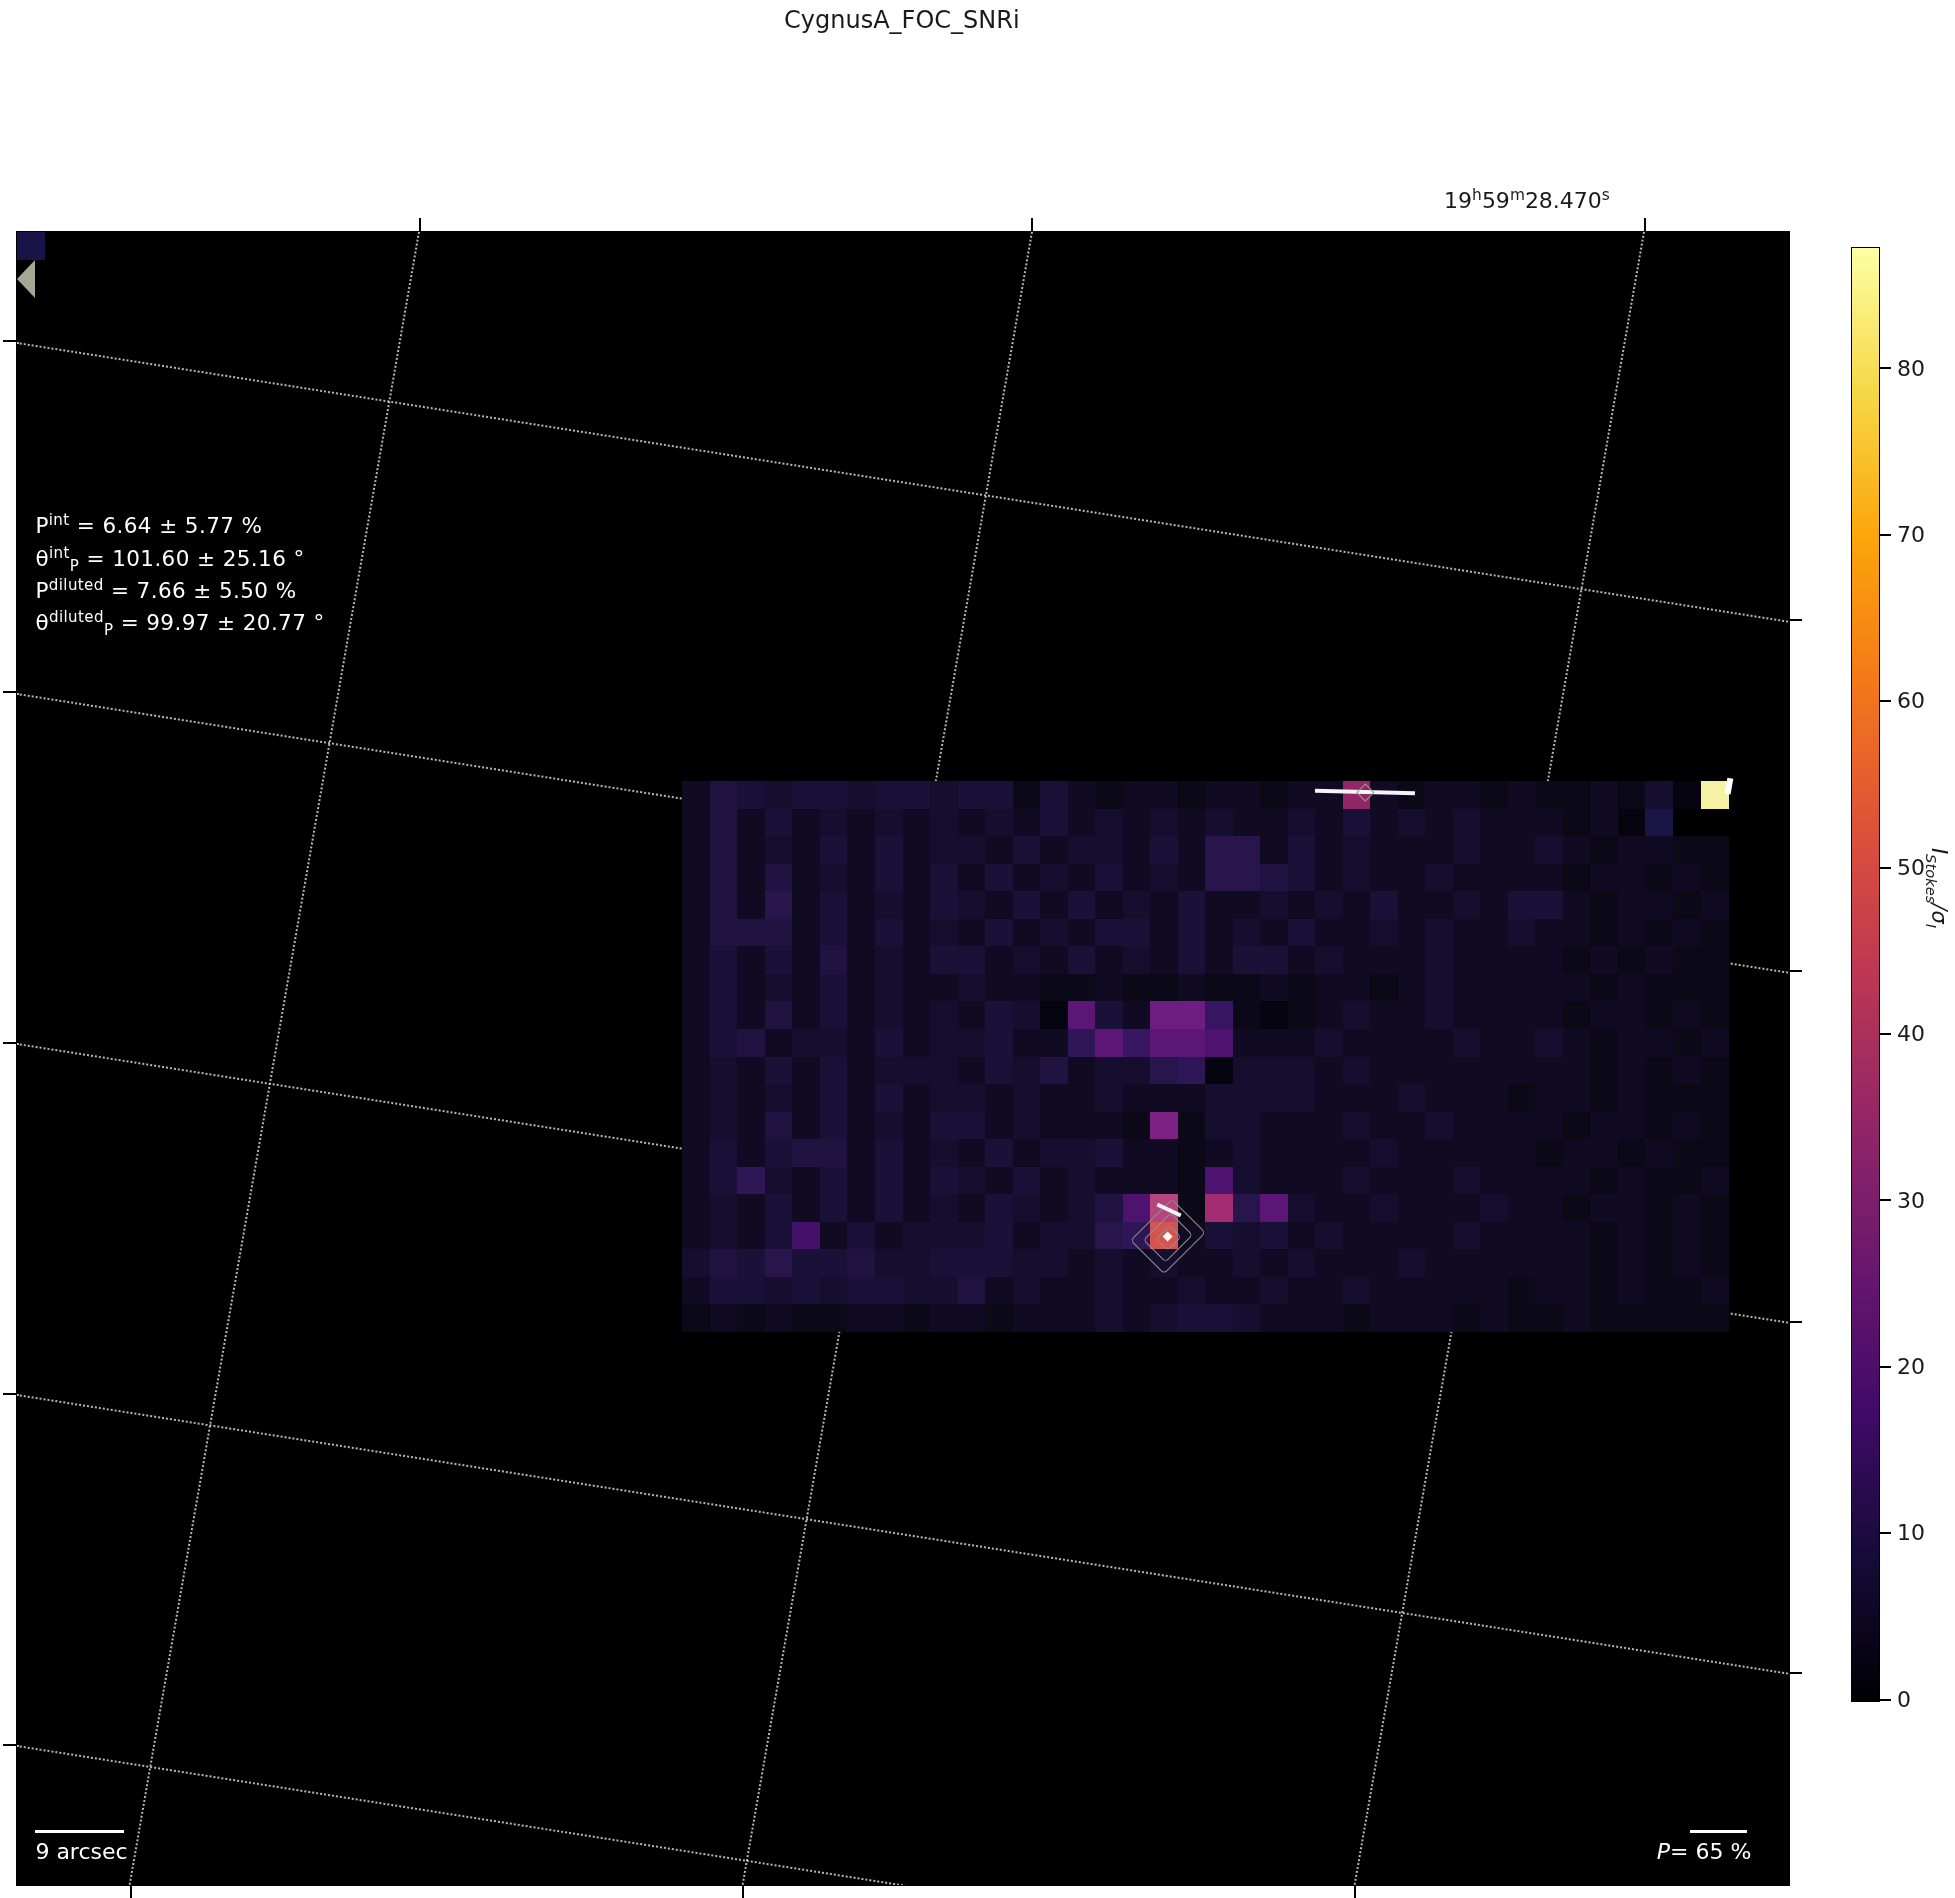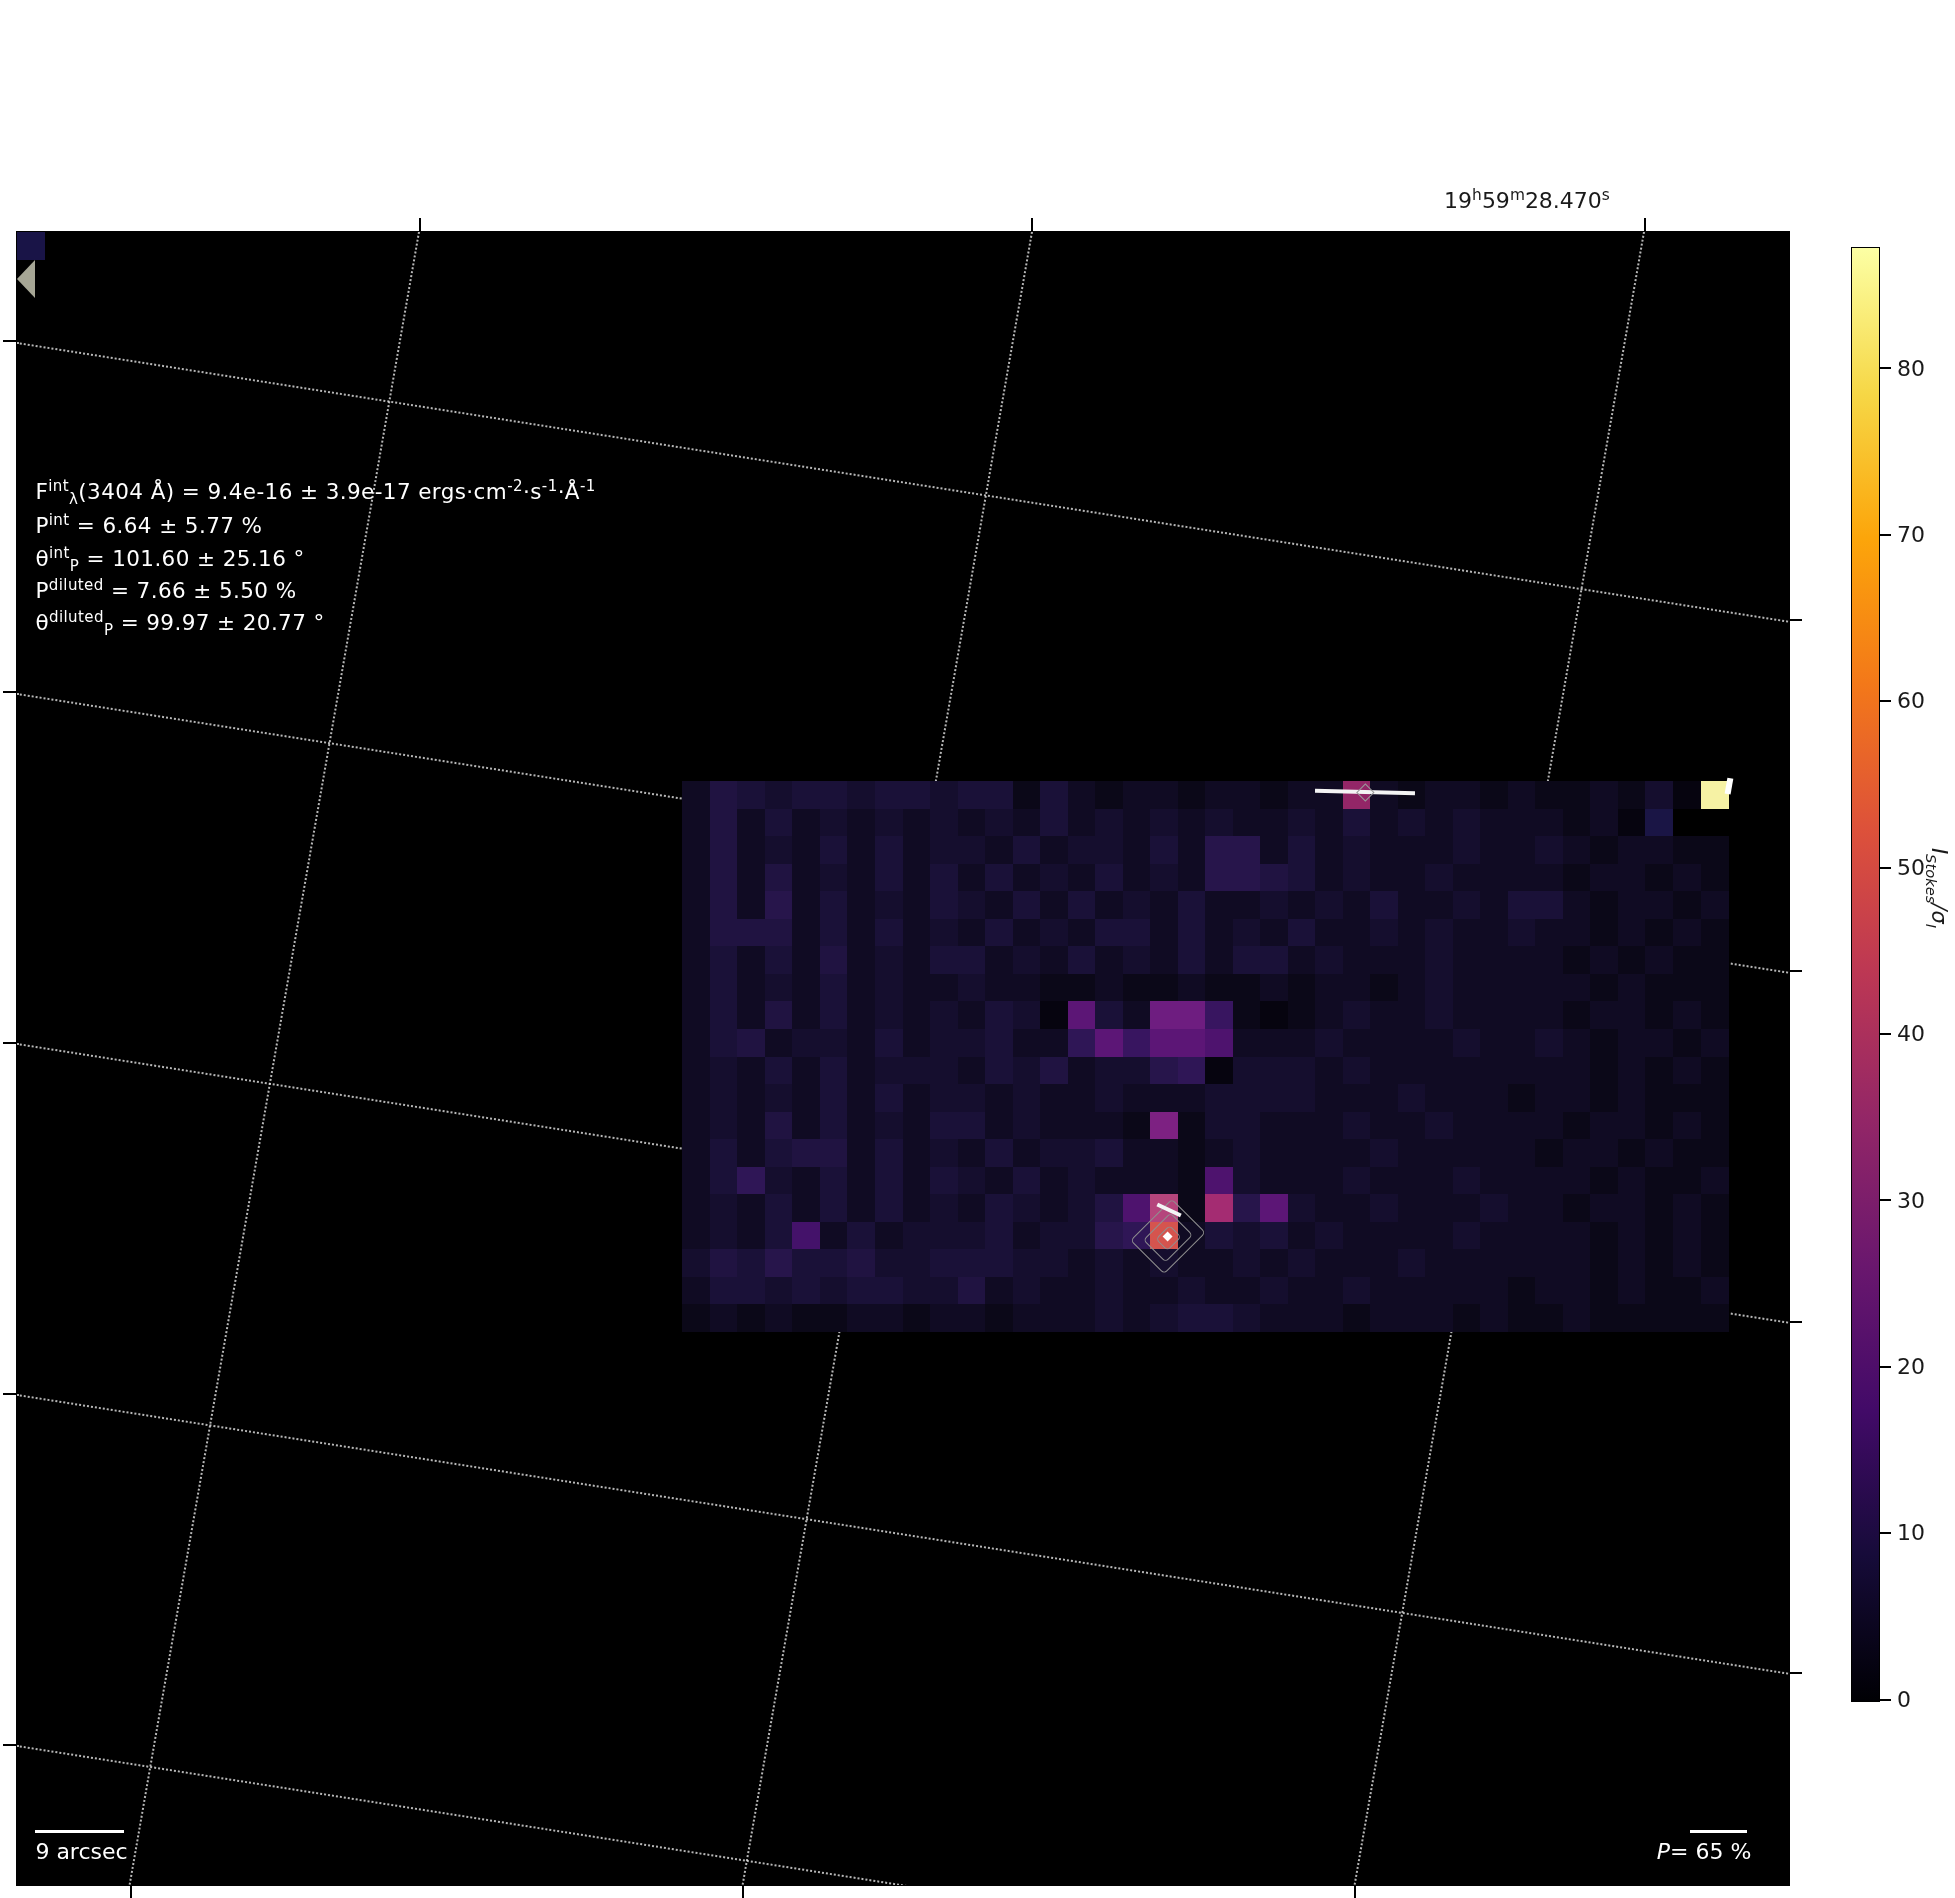--- a/index.html
+++ b/index.html
@@ -24,20 +24,21 @@
   .sbar-lab{position:absolute;font-size:22px;color:#fff;white-space:nowrap;}
   .pol-vec{position:absolute;background:#f4f4f4;}
   .contour{position:absolute;border:1.4px solid #8f8f8f;background:transparent;border-radius:4.3px;}
   .diamond{position:absolute;transform:rotate(45deg);}
 </style>
 </head>
 <body>
 
 <div id="figure">
 
+  <div id="title" class="abs">CygnusA_FOC_SNRi</div>
   <div id="xticklabel" class="abs">19<sup>h</sup>59<sup>m</sup>28.470<sup>s</sup></div>
 
   <div id="plot" class="abs">
     <div id="graticule-layer">
         <div class="gridline" style="left: 403px; top: 0px; width: 1678px; transform: rotate(99.93deg);"></div>
         <div class="gridline" style="left: 1016px; top: 0px; width: 1678px; transform: rotate(99.93deg);"></div>
         <div class="gridline" style="left: 1628px; top: 0px; width: 1678px; transform: rotate(99.93deg);"></div>
         <div class="gridline" style="left: 0px; top: 110px; width: 1793px; transform: rotate(8.94deg);"></div>
         <div class="gridline" style="left: 0px; top: 461px; width: 1793px; transform: rotate(8.94deg);"></div>
         <div class="gridline" style="left: 0px; top: 811px; width: 1793px; transform: rotate(8.94deg);"></div>
@@ -810,21 +811,20 @@
         <div class="diamond" style="left: 1342px; top: 554px; width: 10.7px; height: 10.7px; border: 1.4px solid rgb(154, 154, 154);"></div>
         <div style="left: 1694px; top: 541px; width: 0px; height: 0px; border-right: 18.6px solid rgb(166, 166, 149); border-top: 19px solid transparent; border-bottom: 19px solid transparent;"></div>
         <div class="pol-vec" style="left: 1709px; top: 546px; width: 5.7px; height: 15.8px; background: rgb(255, 255, 255); transform: rotate(10deg);"></div>
         <div class="contour diamond" style="left: 1127px; top: 975px; width: 46px; height: 57px;"></div>
         <div class="contour diamond" style="left: 1135px; top: 986px; width: 30px; height: 37px;"></div>
         <div class="contour diamond" style="left: 1143px; top: 996px; width: 15px; height: 18px;"></div>
         <div class="diamond" style="left: 1147px; top: 1001px; width: 7.2px; height: 7.2px; background: rgb(255, 255, 255);"></div>
         <div class="pol-vec" style="left: 1139px; top: 976px; width: 26px; height: 4.3px; background: rgb(244, 244, 244); transform: rotate(25deg);"></div>
       </div>
 
-    <div class="annline" style="top:245px">F<sup>int</sup><sub>λ</sub>(3404 Å) = 9.4e-16 ± 3.9e-17 ergs·cm<sup>-2</sup>·s<sup>-1</sup>·Å<sup>-1</sup></div>
     <div class="annline" style="top:279px">P<sup>int</sup> = 6.64 ± 5.77 %</div>
     <div class="annline" style="top:312px">θ<sup>int</sup><sub>P</sub> = 101.60 ± 25.16 °</div>
     <div class="annline" style="top:344px">P<sup>diluted</sup> = 7.66 ± 5.50 %</div>
     <div class="annline" style="top:376px">θ<sup>diluted</sup><sub>P</sub> = 99.97 ± 20.77 °</div>
 
     <div class="sbar" style="left:18.6px;top:1598px;width:89px;height:2.9px"></div>
     <div class="sbar-lab" style="left:18.6px;top:1607px">9 arcsec</div>
 
     <div class="sbar" style="left:1673px;top:1598px;width:57px;height:2.9px"></div>
     <div class="sbar-lab" style="left:1640px;top:1607px"><i>P</i><span>= 65 %</span></div>

